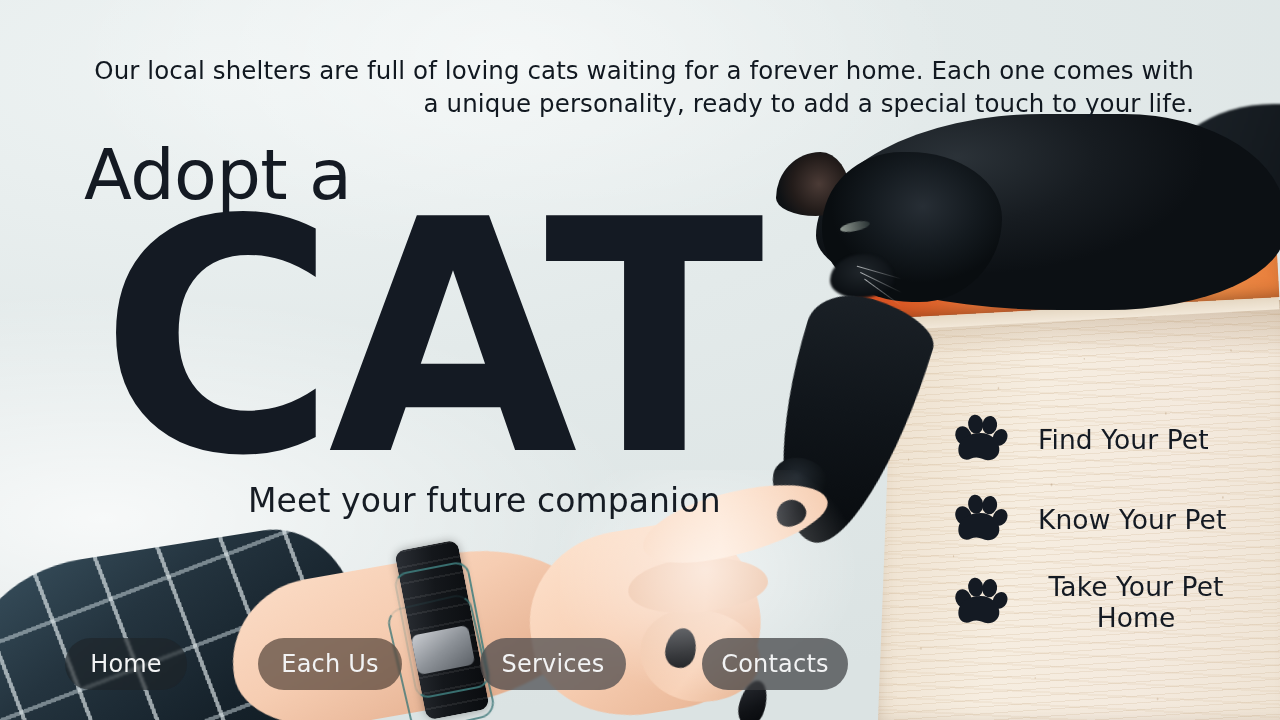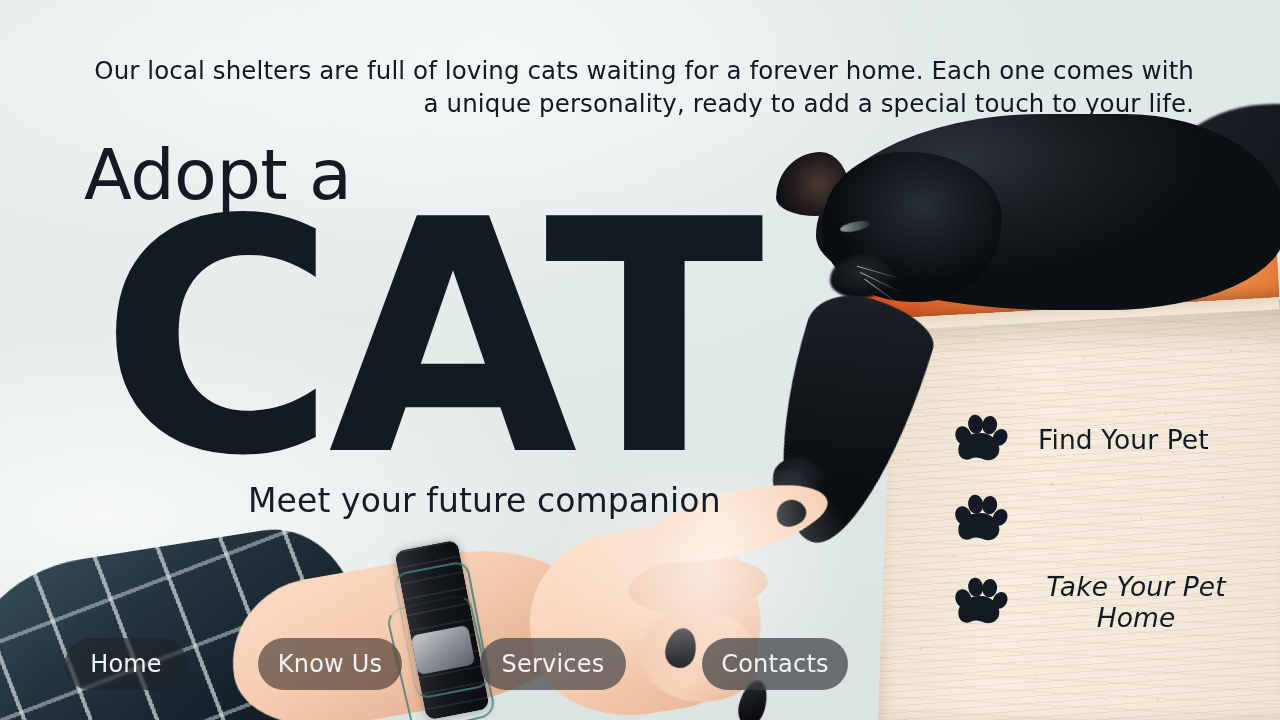--- a/index.html
+++ b/index.html
@@ -283,21 +283,21 @@
   }
 
   
   .features {
     position:absolute; left:952px; top:412px; width:300px;
   }
   .feature {
     display:flex; align-items:center; gap:30px;
     margin-bottom:24px;
   }
-  .feature:last-child { margin-bottom:0;font-style:italic; }
+  .feature:last-child { margin-bottom:0; }
   .paw { flex:0 0 auto; width:56px; height:56px; display:block; }
   .feature-label {
     font-size:26.5px; line-height:1.16; color:#141a23;
     letter-spacing:.1px;
   }
   .feature.two-line .feature-label { text-align:center; width:196px; }
 
   
   .nav {
     position:absolute; left:0; top:638px; width:1280px; height:52px;
@@ -383,37 +383,38 @@
     <div class="feature">
       <svg class="paw" viewBox="0 0 64 64">
         <g fill="#141a23">
           <ellipse cx="13" cy="27" rx="9" ry="11" transform="rotate(-22 13 27)"></ellipse>
           <ellipse cx="27" cy="14" rx="8.5" ry="11" transform="rotate(-8 27 14)"></ellipse>
           <ellipse cx="43" cy="15" rx="8.5" ry="10.5" transform="rotate(10 43 15)"></ellipse>
           <ellipse cx="55" cy="29" rx="8" ry="10" transform="rotate(26 55 29)"></ellipse>
           <path d="M33 24c11 0 20 8 21 17 1 9-6 14-13 14-5 0-8-3-13-3-6 0-9 4-14 2-6-2-8-9-6-16 3-9 13-14 25-14z"></path>
         </g>
       </svg>
+      <span class="feature-label">Know Your Pet</span>
     </div>
 
     <div class="feature two-line">
       <svg class="paw" viewBox="0 0 64 64">
         <g fill="#141a23">
           <ellipse cx="13" cy="27" rx="9" ry="11" transform="rotate(-22 13 27)"></ellipse>
           <ellipse cx="27" cy="14" rx="8.5" ry="11" transform="rotate(-8 27 14)"></ellipse>
           <ellipse cx="43" cy="15" rx="8.5" ry="10.5" transform="rotate(10 43 15)"></ellipse>
           <ellipse cx="55" cy="29" rx="8" ry="10" transform="rotate(26 55 29)"></ellipse>
           <path d="M33 24c11 0 20 8 21 17 1 9-6 14-13 14-5 0-8-3-13-3-6 0-9 4-14 2-6-2-8-9-6-16 3-9 13-14 25-14z"></path>
         </g>
       </svg>
       <span class="feature-label">Take Your Pet Home</span>
     </div>
 
   </div>
 
   <nav class="nav">
     <div class="nav-btn" id="nav-home">Home</div>
-    <div class="nav-btn" id="nav-about">Know Us</div>
+    <div class="nav-btn" id="nav-about">Each Us</div>
     <div class="nav-btn" id="nav-services">Services</div>
     <div class="nav-btn" id="nav-contacts">Contacts</div>
   </nav>
 
 </div>
 
 </body></html>

